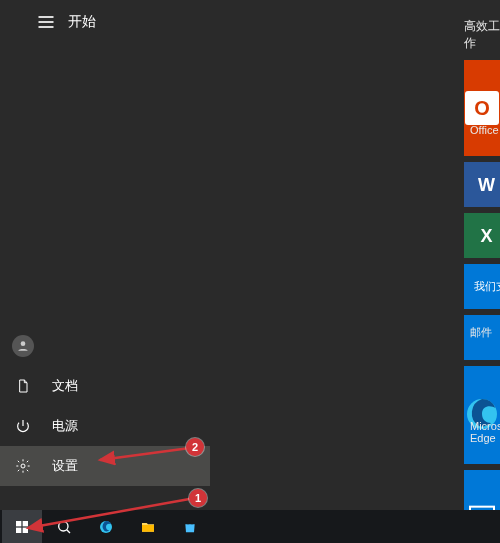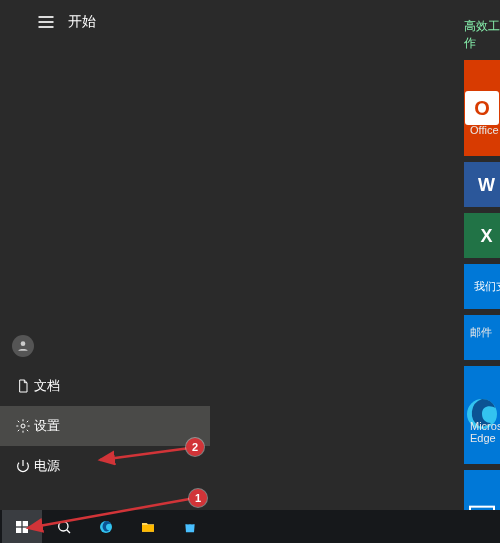--- a/index.html
+++ b/index.html
@@ -21,21 +21,21 @@
 
   .mid-panel {
     position: absolute; left: 0; width: 210px;
     display: flex; flex-direction: column; color: #fff;
   }
 
   .tile-area {
     margin-left: 210px; flex: 1; padding: 12px 0 0 0; color: #fff; position:relative;
   }
   .group-header {
-    font-size: 12px; color: #86efac; padding: 6px 0 6px 4px;
+    font-size: 12px; color: #e5e5e5; padding: 6px 0 6px 4px;
     display:flex; align-items:center; gap:6px;
   }
   .tiles-row { display:flex; gap:6px; padding: 2px 0 6px 4px; flex-wrap: wrap; }
 
   .tile {
     width: 96px; height: 96px; background: #0078d7; position:relative;
     display:flex; flex-direction:column; align-items:center; justify-content:center;
     color:#fff; font-size:11px; cursor:pointer;
   }
   .tile.small { width:45px; height:45px; font-size:0; }
@@ -71,21 +71,21 @@
   .user-row {
     display:flex; align-items:center; gap:10px; color:#ccc; font-size:13px;
     padding: 0 12px; height:40px;
   }
   .user-row .avatar {
     width:22px; height:22px; border-radius:50%; background:#555;
     display:flex; align-items:center; justify-content:center;
   }
 
   .mid-item {
-    display:flex; align-items:center; gap:2px; height:40px; padding-left:14px;
+    display:flex; align-items:center; gap:20px; height:40px; padding-left:14px;
     font-size:13px; color:#fff; cursor:pointer;
   }
   .mid-item .icon { width:18px; display:flex; justify-content:center; }
   .mid-item.highlight { background:#4a4a48; }
 </style>
 </head>
 <body>
 
 <div class="startmenu">
 
@@ -112,37 +112,37 @@
     </div>
     <div class="mid-item">
       <span class="icon">
         <svg viewBox="0 0 24 24" width="16" height="16" fill="none" stroke="#fff" stroke-width="1.5">
             <path d="M7 3h7l4 4v14H7z"></path>
             <path d="M14 3v4h4"></path>
           </svg>
       </span>
       <span>文档</span>
     </div>
+    <div class="mid-item">
+      <span class="icon">
+        <svg viewBox="0 0 24 24" width="16" height="16" fill="none" stroke="#fff" stroke-width="1.8">
+            <path d="M12 3v9"></path>
+            <path d="M6 7a8 8 0 1 0 12 0"></path>
+          </svg>
+      </span>
+      <span>电源</span>
+    </div>
     <div class="mid-item highlight">
       <span class="icon">
         <svg viewBox="0 0 24 24" width="16" height="16" fill="none" stroke="#fff" stroke-width="1.5">
             <circle cx="12" cy="12" r="3"></circle>
             <path d="M12 2v3M12 19v3M4.2 4.2l2.1 2.1M17.7 17.7l2.1 2.1M2 12h3M19 12h3M4.2 19.8l2.1-2.1M17.7 6.3l2.1-2.1"></path>
           </svg>
       </span>
       <span>设置</span>
-    </div>
-    <div class="mid-item">
-      <span class="icon">
-        <svg viewBox="0 0 24 24" width="16" height="16" fill="none" stroke="#fff" stroke-width="1.8">
-            <path d="M12 3v9"></path>
-            <path d="M6 7a8 8 0 1 0 12 0"></path>
-          </svg>
-      </span>
-      <span>电源</span>
     </div>
   </div>
 
   <div class="tile-area" style="position:absolute; left:0; right:0; top:0;">
     <div style="margin-left:250px;">
       <div class="group-header">
         <span>高效工作</span>
       </div>
       <div class="tiles-row">
         <div class="tile office">

